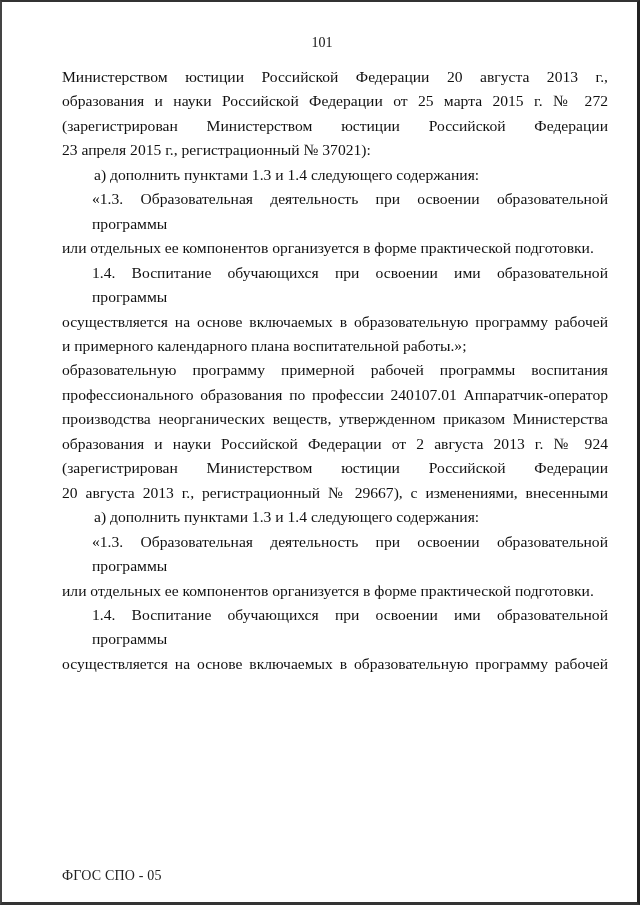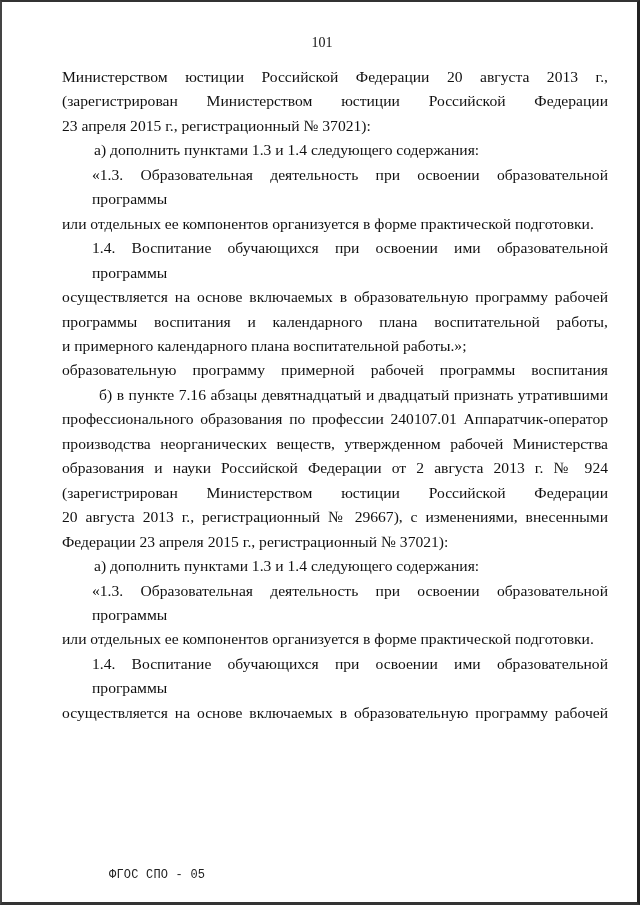--- a/index.html
+++ b/index.html
@@ -24,50 +24,47 @@
     font-size: 15.6px; line-height: 24.45px; color: #111;
   }
   .line { display: block; text-align: justify; text-align-last: justify; white-space: normal; }
   .line.last { text-align-last: left; }
   .line.first-ind { padding-left: 30px; }
   .line.first-ind-a { padding-left: 32px; }
   .line.first-ind-b { padding-left: 37px; }
   .line.first-ind-160 { padding-left: 38px; }
   .footer {
     position: absolute; left: 60px; top: 866px;
-    font-family: Liberation Mono, monospace; font-size: 12px; color: #222;
+    font-family: Liberation Serif, serif; font-size: 14px; color: #222;
     letter-spacing: 0.2px;
-    margin-left: 47px;
   }
 </style>
 </head>
 <body>
 
 <div class="page">
   <div class="page-number">101</div>
 
   <div class="body-text">
     <span class="line">Министерством юстиции Российской Федерации 20 августа 2013 г.,</span>
+    <span class="line">образования и науки Российской Федерации от 25 марта 2015 г. № 272</span>
     <span class="line">(зарегистрирован Министерством юстиции Российской Федерации</span>
     <span class="line last">23 апреля 2015 г., регистрационный № 37021):</span>
     <span class="line last first-ind-a">а) дополнить пунктами 1.3 и 1.4 следующего содержания:</span>
     <span class="line first-ind">«1.3. Образовательная деятельность при освоении образовательной программы</span>
     <span class="line last">или отдельных ее компонентов организуется в форме практической подготовки.</span>
     <span class="line first-ind">1.4. Воспитание обучающихся при освоении ими образовательной программы</span>
     <span class="line">осуществляется на основе включаемых в образовательную программу рабочей</span>
-    <span class="line">программы воспитания и календарного плана воспитательной работы,</span>
     <span class="line last">и примерного календарного плана воспитательной работы.»;</span>
     <span class="line">образовательную программу примерной рабочей программы воспитания</span>
-    <span class="line first-ind-b">б) в пункте 7.16 абзацы девятнадцатый и двадцатый признать утратившими</span>
     <span class="line">профессионального образования по профессии 240107.01 Аппаратчик-оператор</span>
-    <span class="line">производства неорганических веществ, утвержденном рабочей Министерства</span>
+    <span class="line">производства неорганических веществ, утвержденном приказом Министерства</span>
     <span class="line">образования и науки Российской Федерации от 2 августа 2013 г. № 924</span>
     <span class="line">(зарегистрирован Министерством юстиции Российской Федерации</span>
     <span class="line">20 августа 2013 г., регистрационный № 29667), с изменениями, внесенными</span>
-    <span class="line last">Федерации 23 апреля 2015 г., регистрационный № 37021):</span>
     <span class="line last first-ind-a">а) дополнить пунктами 1.3 и 1.4 следующего содержания:</span>
     <span class="line first-ind">«1.3. Образовательная деятельность при освоении образовательной программы</span>
     <span class="line last">или отдельных ее компонентов организуется в форме практической подготовки.</span>
     <span class="line first-ind">1.4. Воспитание обучающихся при освоении ими образовательной программы</span>
     <span class="line">осуществляется на основе включаемых в образовательную программу рабочей</span>
 
   </div>
 
   <div class="footer">ФГОС СПО - 05</div>
 </div>

